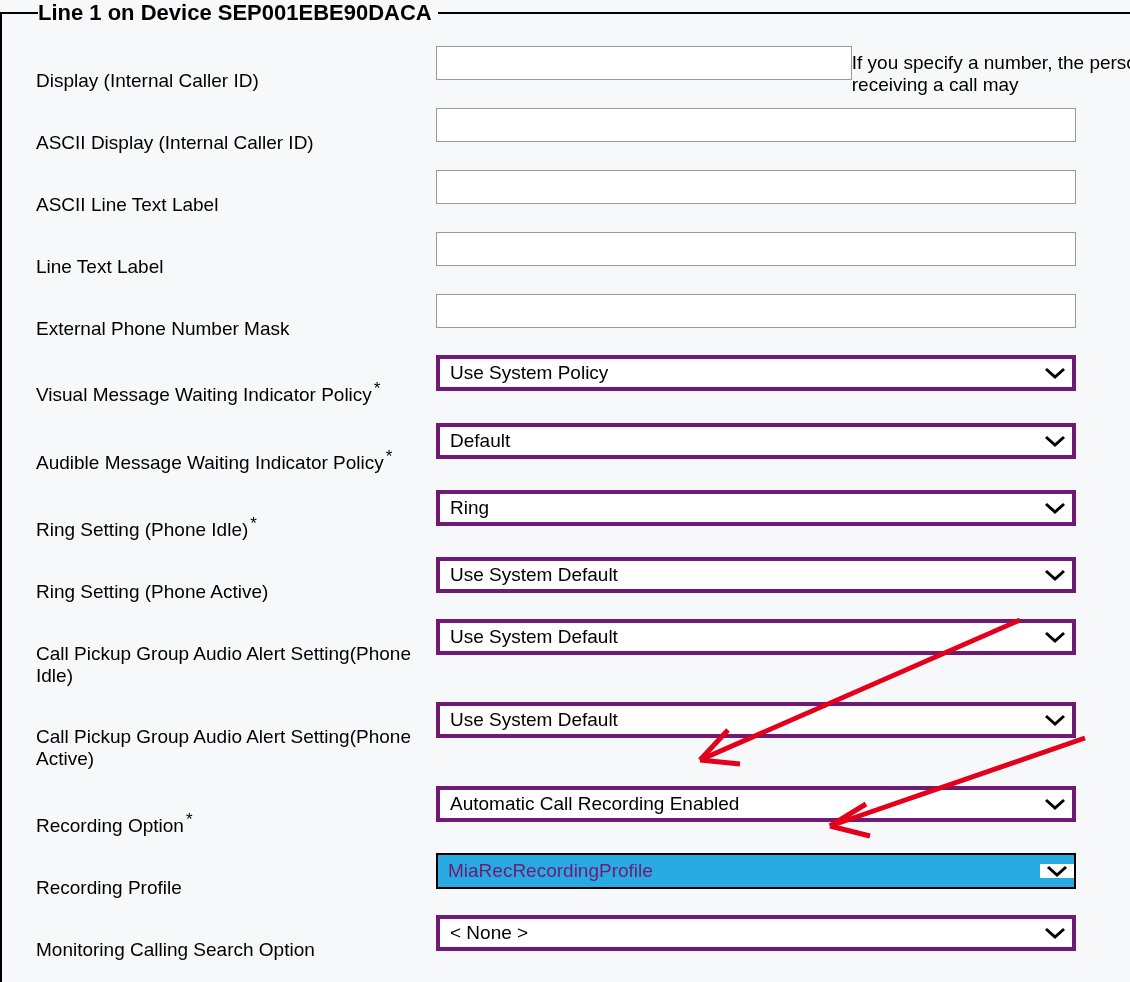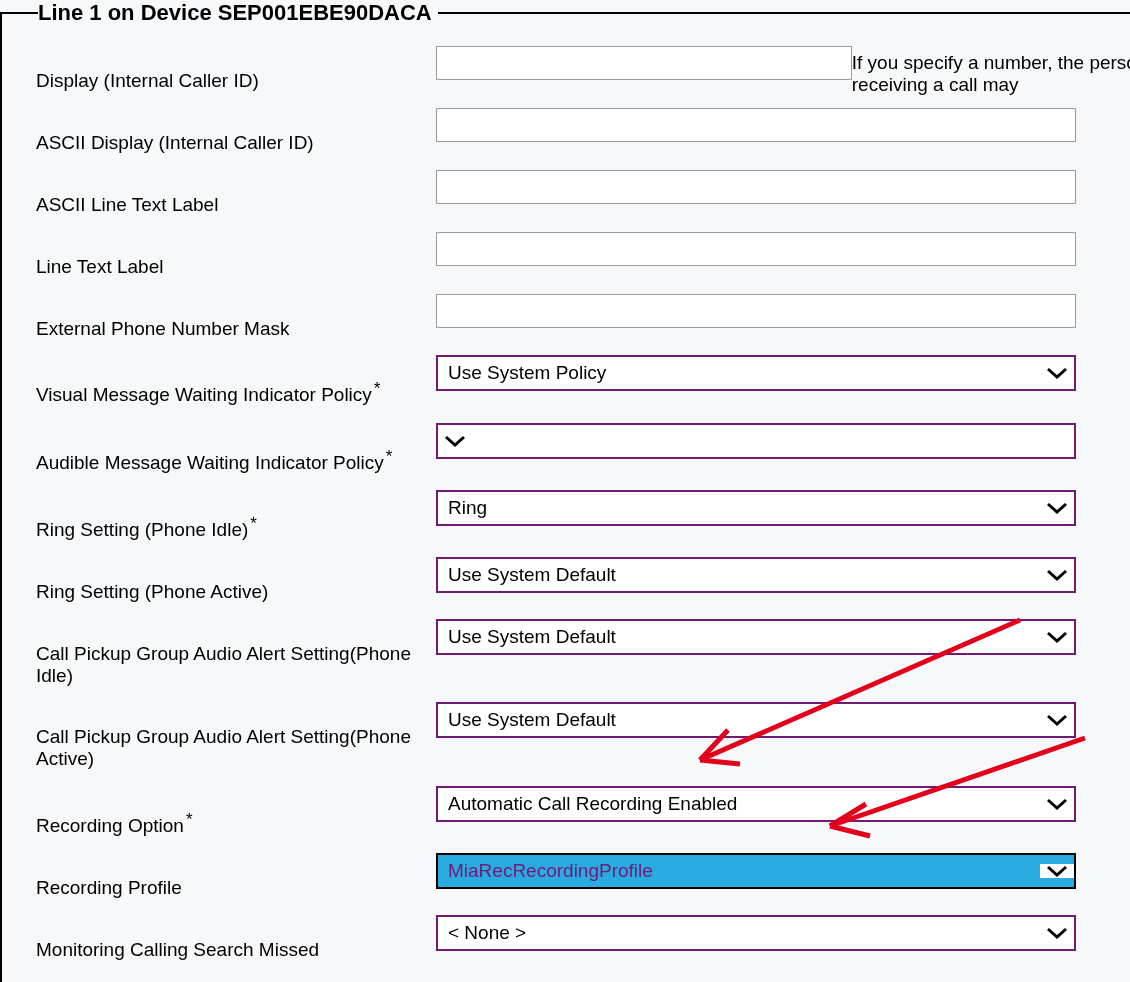--- a/index.html
+++ b/index.html
@@ -56,21 +56,21 @@
   font-size:19px;
   padding:2px 6px;
 }
 .help{
   margin-top:6px;
   font-size:19px;
 }
 .select-wrap{
   width:640px;
   height:36px;
-  border:2px solid #701a75;
+  border:4px solid #701a75;
   background:#fff;
   display:flex;
   align-items:center;
   position:relative;
 }
 .select-wrap.highlight{
   background:#29abe2;
   color:#701a75;
   border:2px solid #000;
 }
@@ -171,20 +171,21 @@
       </div>
     </div>
   </div>
 
   <div class="row">
     <div class="label">
       <span>Audible Message Waiting Indicator Policy</span><span class="req">*</span>
     </div>
     <div class="control">
       <div class="select-wrap">
+        <div class="select-text">Default</div>
         <div class="select-caret">
           <svg width="22" height="14" viewBox="0 0 22 14">
                 <polyline points="2,3 11,11 20,3" fill="none" stroke="#000" stroke-width="3"></polyline>
               </svg>
         </div>
       </div>
     </div>
   </div>
 
   <div class="row">
@@ -270,21 +271,21 @@
         <div class="select-caret" style="background:#fff">
           <svg width="22" height="14" viewBox="0 0 22 14">
                 <polyline points="2,3 11,11 20,3" fill="none" stroke="#000" stroke-width="3"></polyline>
               </svg>
         </div>
       </div>
     </div>
   </div>
 
   <div class="row">
-    <div class="label">Monitoring Calling Search Missed</div>
+    <div class="label">Monitoring Calling Search Option</div>
     <div class="control">
       <div class="select-wrap">
         <div class="select-text">&lt; None &gt;</div>
         <div class="select-caret">
           <svg width="22" height="14" viewBox="0 0 22 14">
                 <polyline points="2,3 11,11 20,3" fill="none" stroke="#000" stroke-width="3"></polyline>
               </svg>
         </div>
       </div>
     </div>

